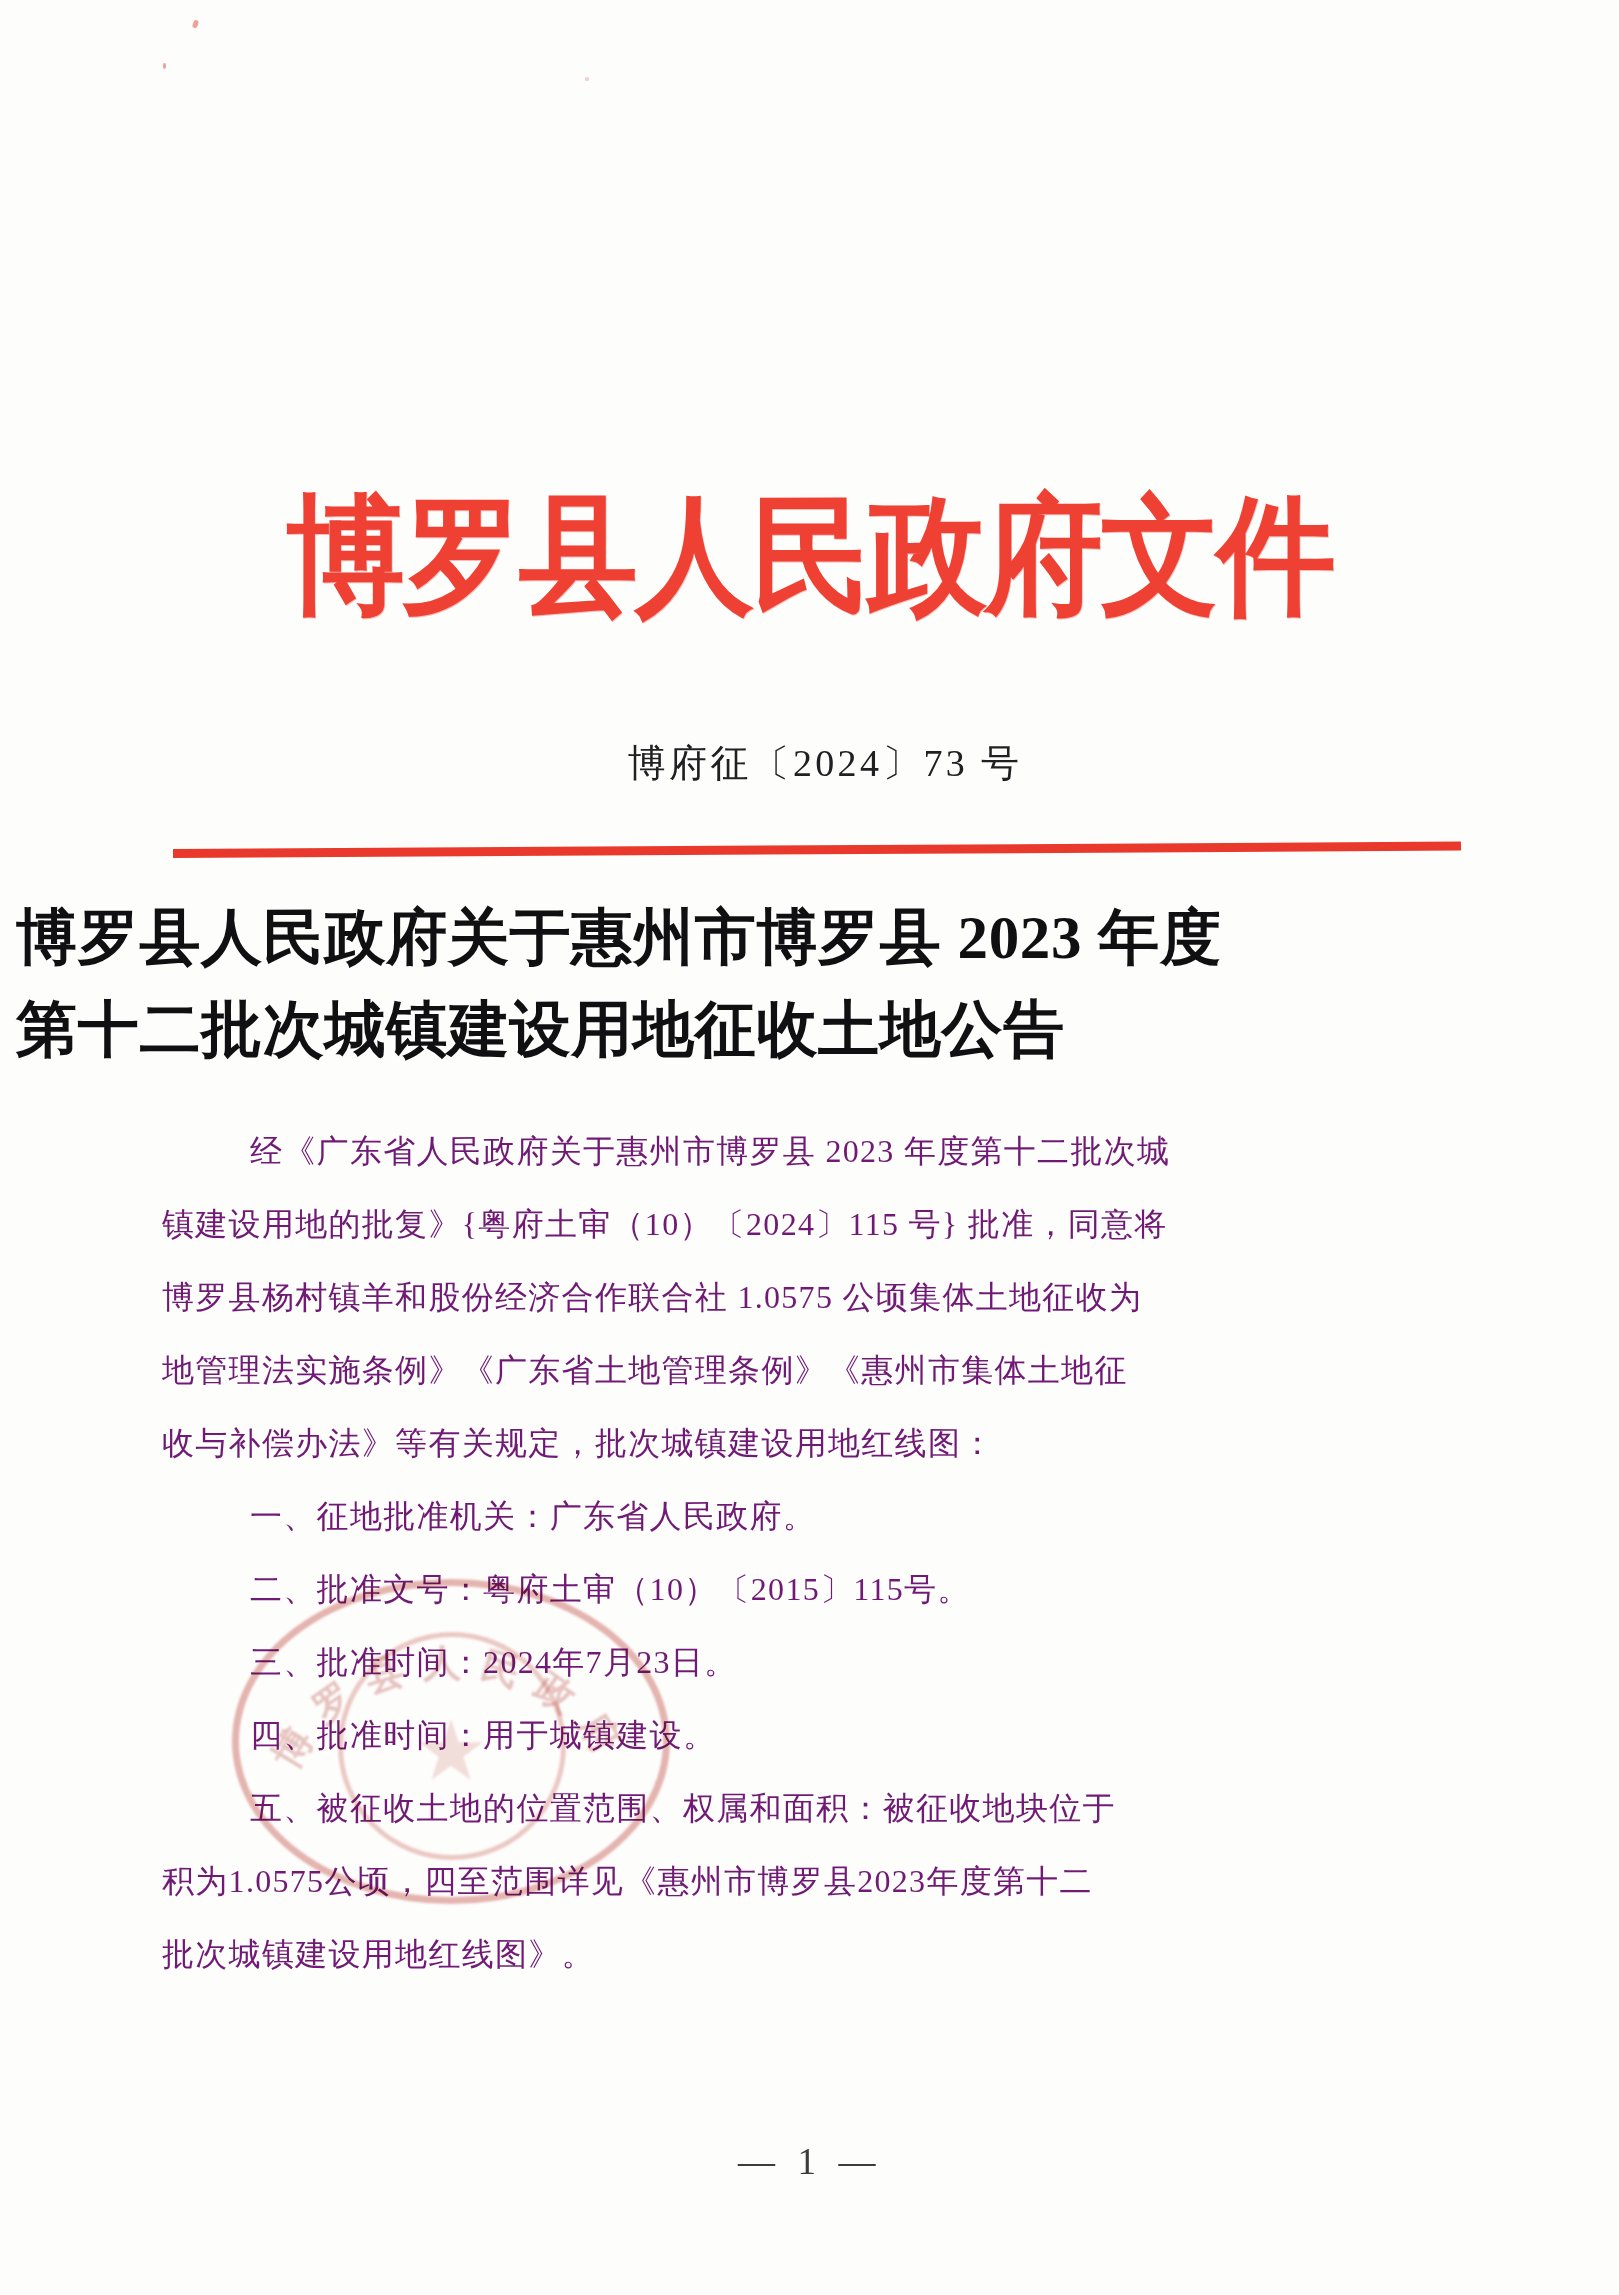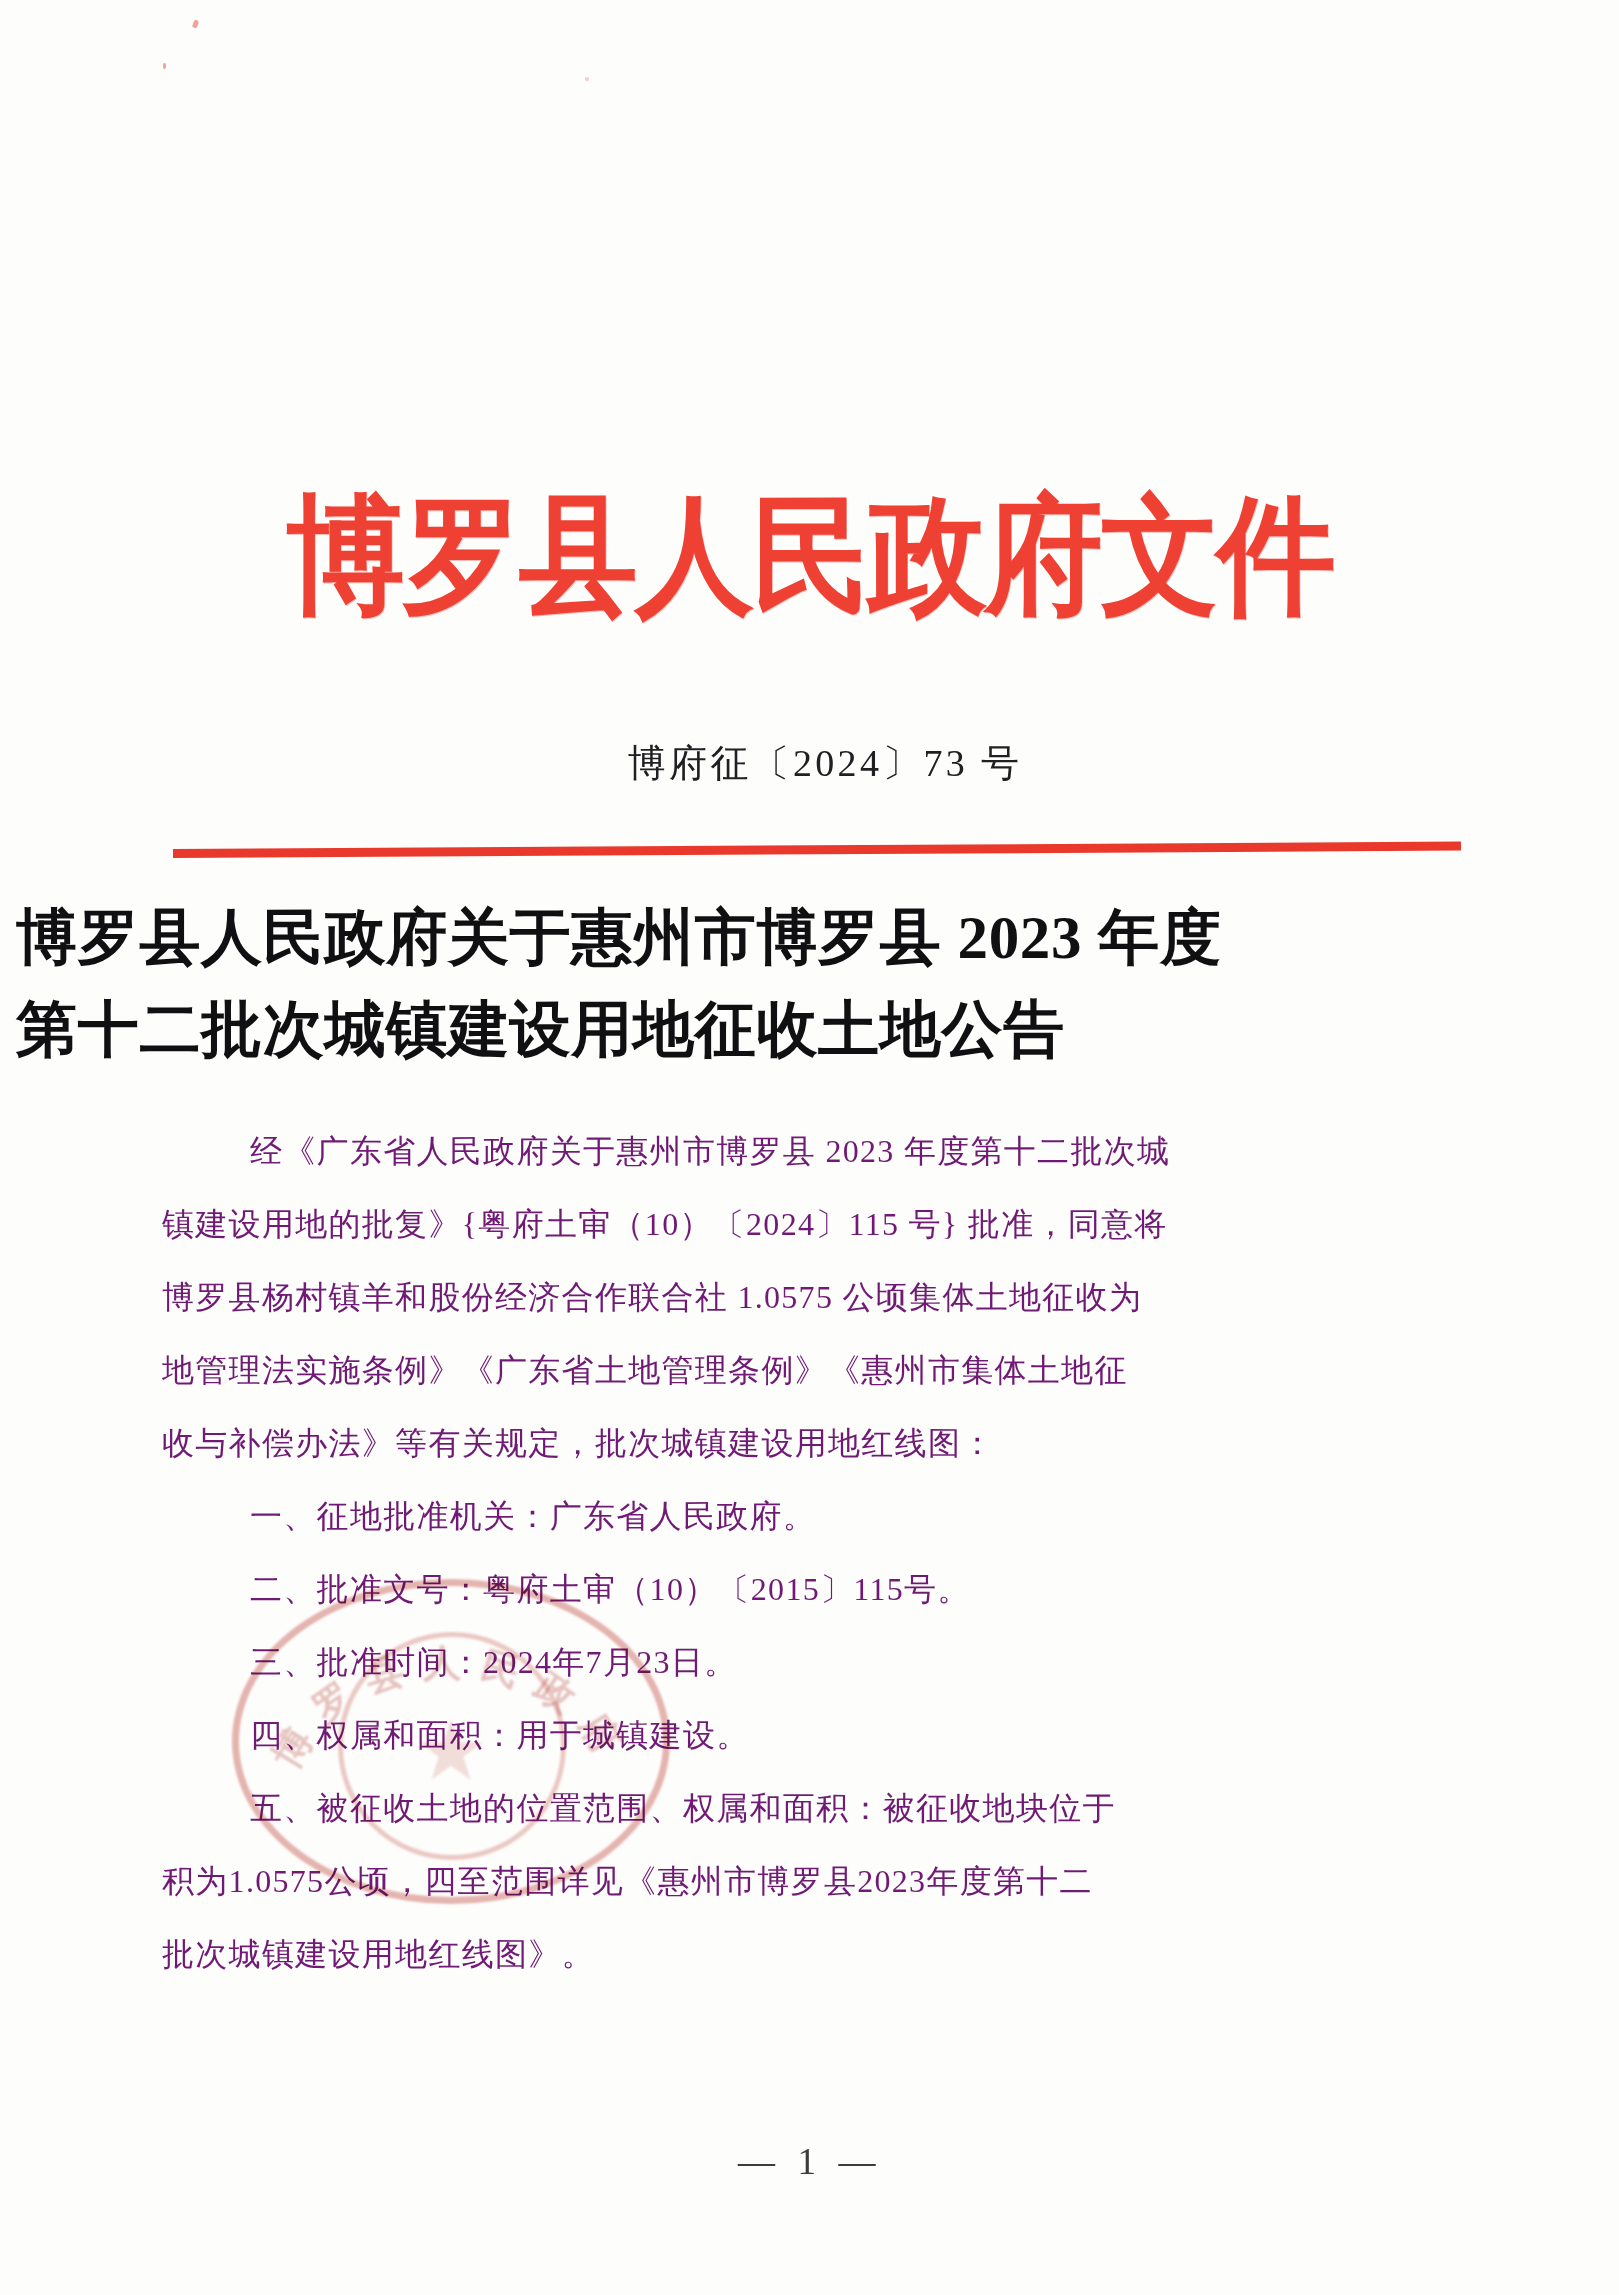--- a/index.html
+++ b/index.html
@@ -136,21 +136,21 @@
 
   <div class="body-text">
     <div class="line indent">经《广东省人民政府关于惠州市博罗县 2023 年度第十二批次城</div>
     <div class="line">镇建设用地的批复》{粤府土审（10）〔2024〕115 号} 批准，同意将</div>
     <div class="line">博罗县杨村镇羊和股份经济合作联合社 1.0575 公顷集体土地征收为</div>
     <div class="line">地管理法实施条例》《广东省土地管理条例》《惠州市集体土地征</div>
     <div class="line">收与补偿办法》等有关规定，批次城镇建设用地红线图：</div>
     <div class="line indent">一、征地批准机关：广东省人民政府。</div>
     <div class="line indent">二、批准文号：粤府土审（10）〔2015〕115号。</div>
     <div class="line indent">三、批准时间：2024年7月23日。</div>
-    <div class="line indent">四、权属和面积：用于城镇建设。</div>
+    <div class="line indent">四、批准时间：用于城镇建设。</div>
     <div class="line indent">五、被征收土地的位置范围、权属和面积：被征收地块位于</div>
     <div class="line">积为1.0575公顷，四至范围详见《惠州市博罗县2023年度第十二</div>
     <div class="line">批次城镇建设用地红线图》。</div>
   </div>
 
   <div class="seal">
     <div class="ring-outer"></div>
     <div class="ring-inner"></div>
     <svg width="438" height="325" viewBox="0 0 664 492">
       <defs>

